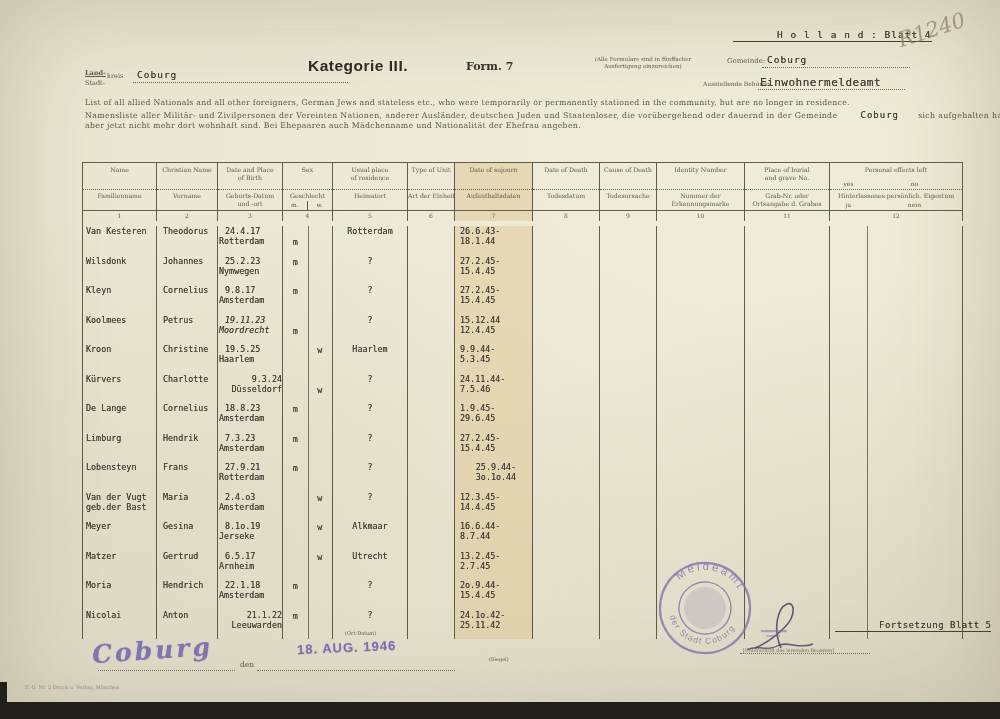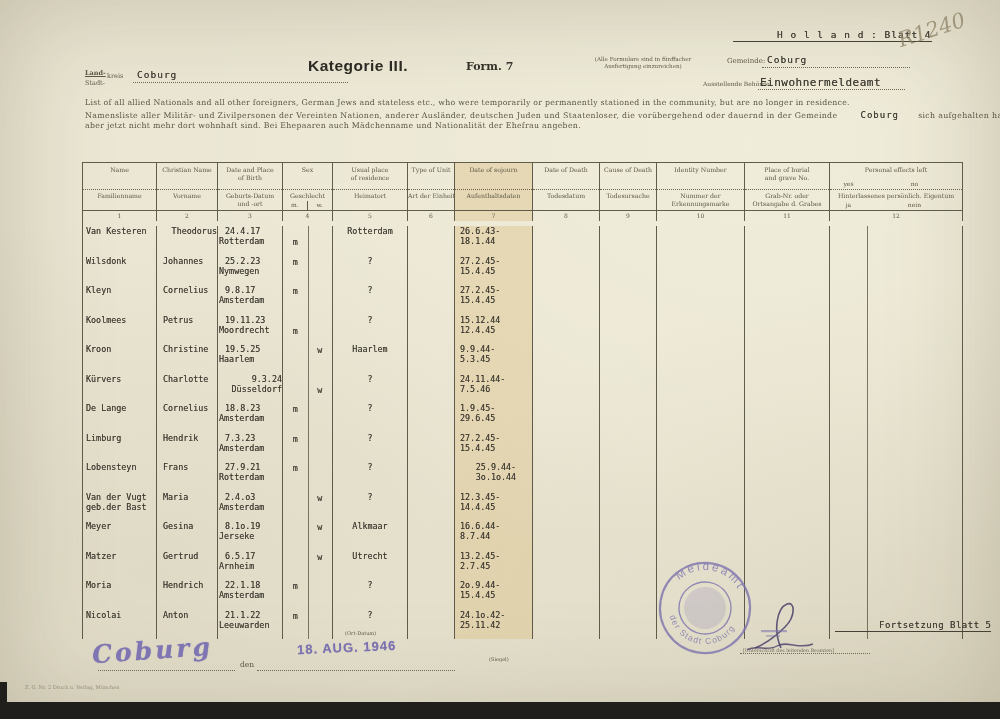--- a/index.html
+++ b/index.html
@@ -219,21 +219,21 @@
             </div>
           </div>
           <div class="h-no">12</div>
         </div>
       </div>
       <div class="tbody">
         <div class="trow">
           <div class="cell" style="width: 74px; padding-left: 3px;">
             <div class="l">Van Kesteren</div>
           </div>
-          <div class="cell" style="width: 61px; padding-left: 6px; text-align: right;">
+          <div class="cell" style="width: 61px; padding-left: 6px;">
             <div class="l">Theodorus</div>
           </div>
           <div class="cell" style="width: 65px;">
             <div class="l" style="padding-left: 7px;">24.4.17</div>
             <div class="l" style="padding-left: 1px;">Rotterdam</div>
           </div>
           <div class="cell" style="width: 50px;">
             <div class="vdiv" style="left: 50%;"></div>
             <span class="sex sx-m ln2">m</span>
           </div>
@@ -315,21 +315,21 @@
             <div class="vdiv" style="left: 28%;"></div>
           </div>
         </div>
         <div class="trow">
           <div class="cell" style="width: 74px; padding-left: 3px;">
             <div class="l">Koolmees</div>
           </div>
           <div class="cell" style="width: 61px; padding-left: 6px;">
             <div class="l">Petrus</div>
           </div>
-          <div class="cell" style="width: 65px;">
+          <div class="cell" style="width: 65px; font-style: italic;">
             <div class="l" style="padding-left: 7px;">19.11.23</div>
             <div class="l" style="padding-left: 1px;">Moordrecht</div>
           </div>
           <div class="cell" style="width: 50px;">
             <div class="vdiv" style="left: 50%;"></div>
             <span class="sex sx-m ln2">m</span>
           </div>
           <div class="cell" style="width: 75px;">
             <div class="l ctr" style="text-align: center;">?</div>
           </div>
@@ -626,21 +626,21 @@
             <div class="vdiv" style="left: 28%;"></div>
           </div>
         </div>
         <div class="trow">
           <div class="cell" style="width: 74px; padding-left: 3px;">
             <div class="l">Nicolai</div>
           </div>
           <div class="cell" style="width: 61px; padding-left: 6px;">
             <div class="l">Anton</div>
           </div>
-          <div class="cell" style="width: 65px;">
+          <div class="cell" style="width: 65px; text-align: right;">
             <div class="l" style="padding-left: 7px;">21.1.22</div>
             <div class="l" style="padding-left: 1px;">Leeuwarden</div>
           </div>
           <div class="cell" style="width: 50px;">
             <div class="vdiv" style="left: 50%;"></div>
             <span class="sex sx-m">m</span>
           </div>
           <div class="cell" style="width: 75px;">
             <div class="l ctr" style="text-align: center;">?</div>
           </div>

